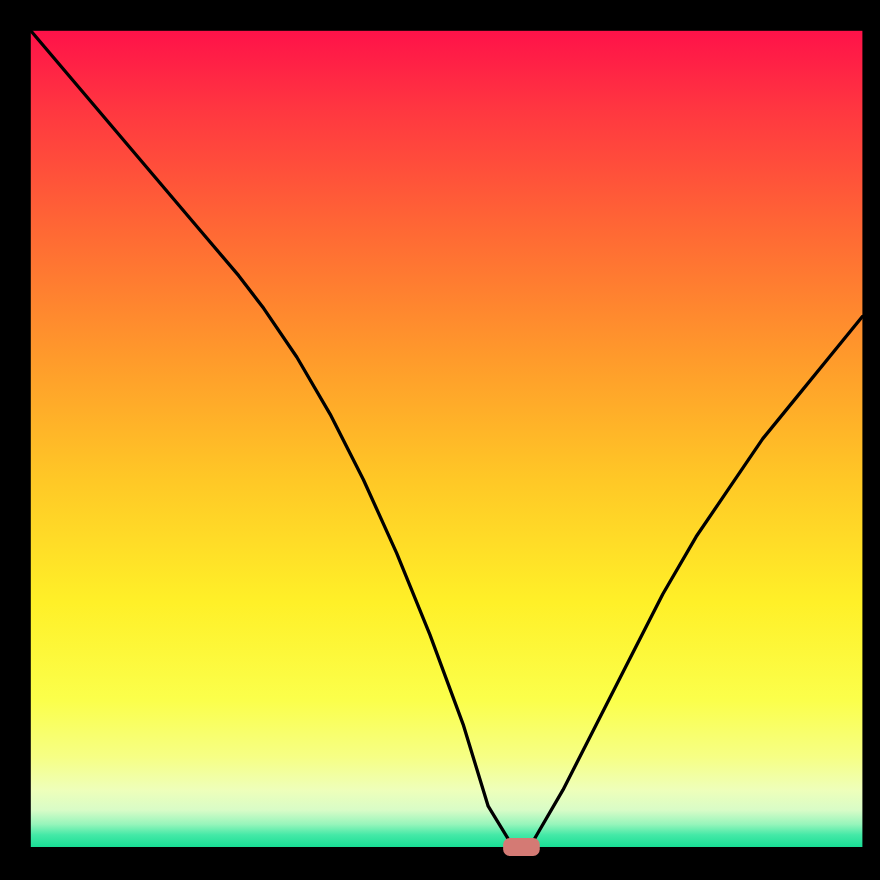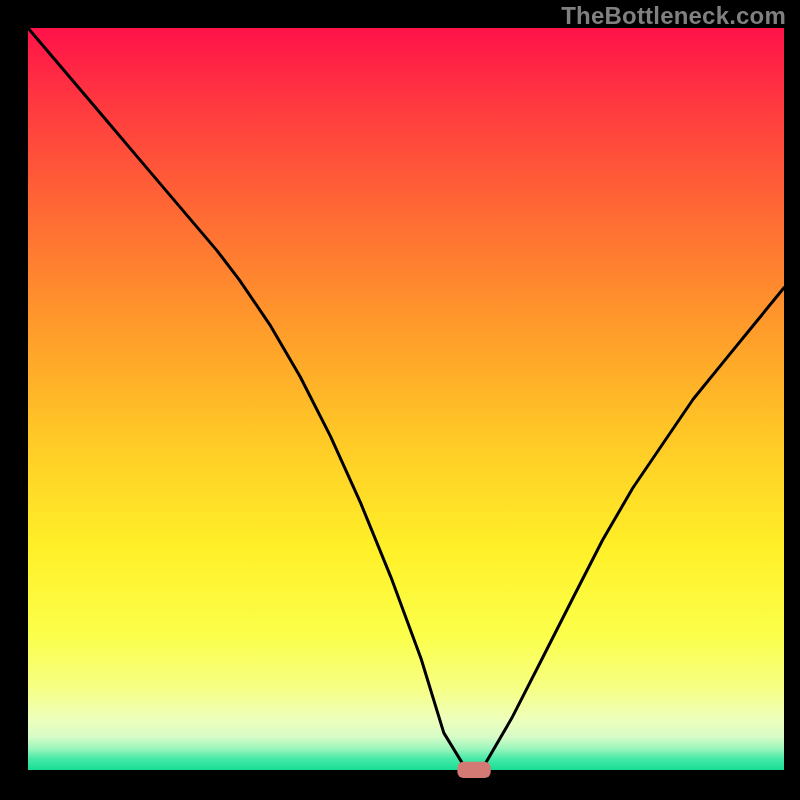--- a/index.html
+++ b/index.html
@@ -28,21 +28,20 @@
     z-index: 10;
   }
   svg {
     display: block;
   }
 </style>
 </head>
 <body>
 <div class="frame">
 
-<div class="watermark">TheBottleneck.com</div>
 
 <svg id="chart-svg" width="800" height="800" viewBox="0 0 800 800">
   <defs>
     <linearGradient id="bg-grad" x1="0" y1="0" x2="0" y2="1">
           <stop offset="0%" stop-color="#ff1249"></stop>
           <stop offset="10%" stop-color="#ff3840"></stop>
           <stop offset="25%" stop-color="#ff6a34"></stop>
           <stop offset="40%" stop-color="#ff9a2b"></stop>
           <stop offset="55.00000000000001%" stop-color="#ffc826"></stop>
           <stop offset="70%" stop-color="#fff028"></stop>

